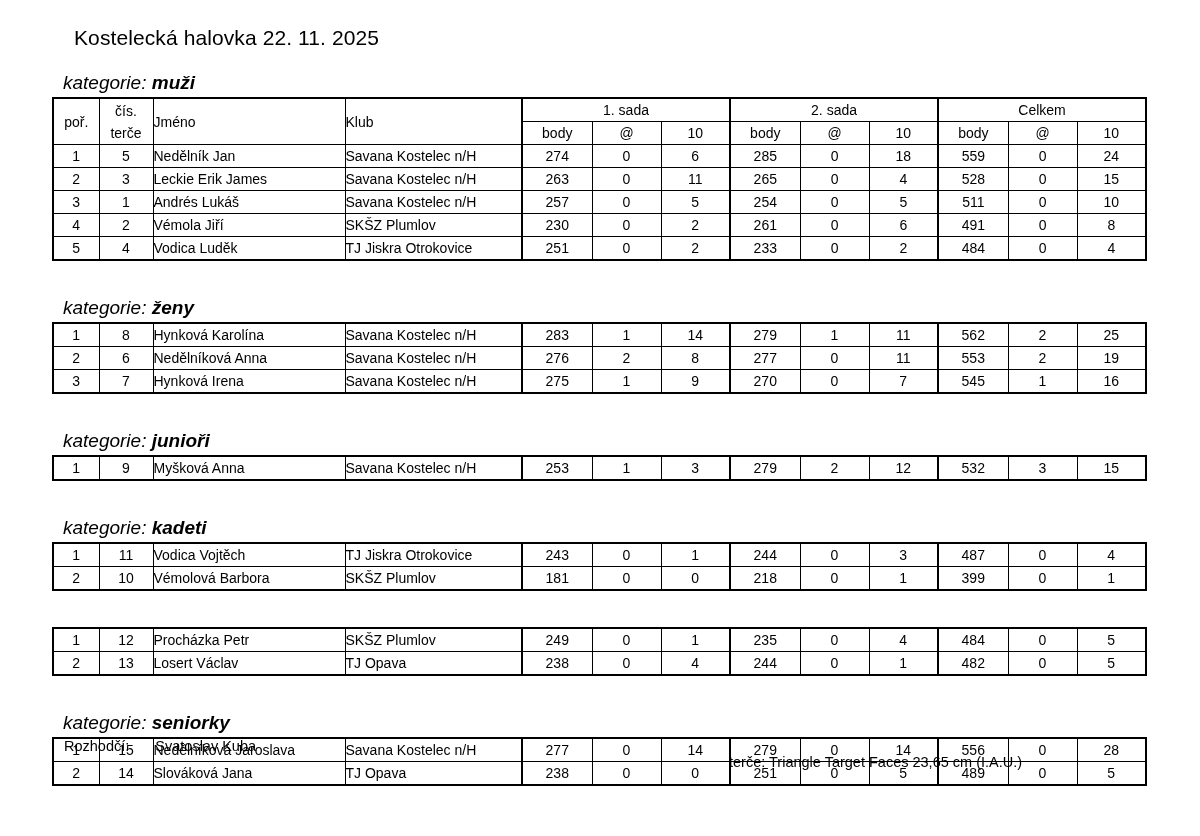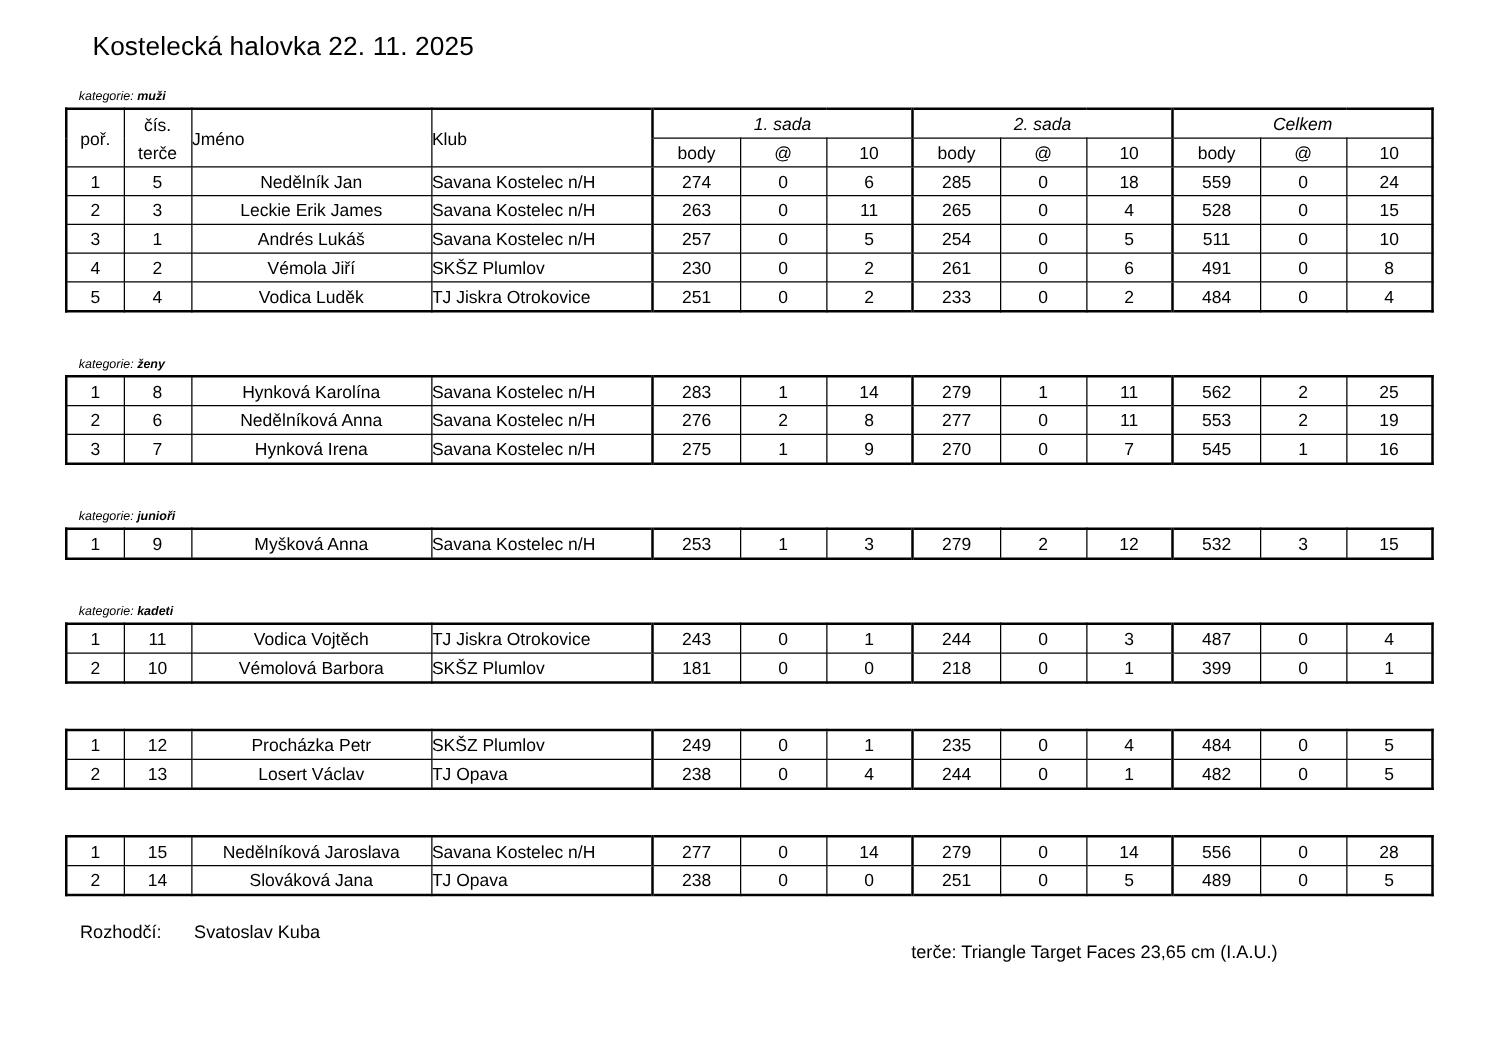--- a/index.html
+++ b/index.html
@@ -32,21 +32,21 @@
   }
 
   .sections {
     position: absolute;
     left: 52px;
     top: 72px;
     width: 1086px;
   }
 
   .category-label {
-    font-size: 10px;
+    font-size: 19px;
     font-style: italic;
     padding-left: 11px;
     margin-bottom: 3px;
     white-space: nowrap;
   }
   .category-label .cat-name {
     font-weight: bold;
     font-style: italic;
   }
 
@@ -76,26 +76,26 @@
   col.c-por   { width: 46px; }
   col.c-terce { width: 54px; }
   col.c-jmeno { width: 192px; }
   col.c-klub  { width: 177px; }
   col.c-body  { width: 70px; }
   col.c-at    { width: 69px; }
   col.c-ten   { width: 69px; }
 
   .th-por, .th-terce { text-align: center; font-weight: bold; }
   .th-jmeno, .th-klub { text-align: left; font-weight: bold; }
-  .th-group { text-align: center; font-weight: bold; font-style: italic; }
+  .th-group { text-align: center; font-weight: bold; }
   .th-sub { text-align: center; font-weight: bold; }
 
   .cell-por   { text-align: center; font-weight: bold; }
   .cell-terce { text-align: center; }
-  .cell-jmeno { text-align: center; padding-left: 5px; }
+  .cell-jmeno { text-align: left; padding-left: 5px; }
   .cell-klub  { text-align: left; padding-left: 5px; }
   .cell-num   { text-align: center; }
 
   
   .sep-left { border-left: 2.5px solid #000 !important; }
 
   .spacer { height: 36px; }
 
   .hdr-stack { line-height: 1.0; }
   .hdr-stack .l1 { display: block; }
@@ -447,20 +447,21 @@
             <td class="cell-num sep-left">244</td>
             <td class="cell-num">0</td>
             <td class="cell-num">1</td>
             <td class="cell-num sep-left">482</td>
             <td class="cell-num">0</td>
             <td class="cell-num">5</td>
           </tr>
         </tbody>
       </table>
       <div class="spacer"></div>
+      <div class="category-label"><span>kategorie:</span> <span class="cat-name">seniorky</span></div>
       <table class="results">
         <colgroup>
           <col class="c-por">
           <col class="c-terce">
           <col class="c-jmeno">
           <col class="c-klub">
           <col class="c-body">
           <col class="c-at">
           <col class="c-ten">
           <col class="c-body">

